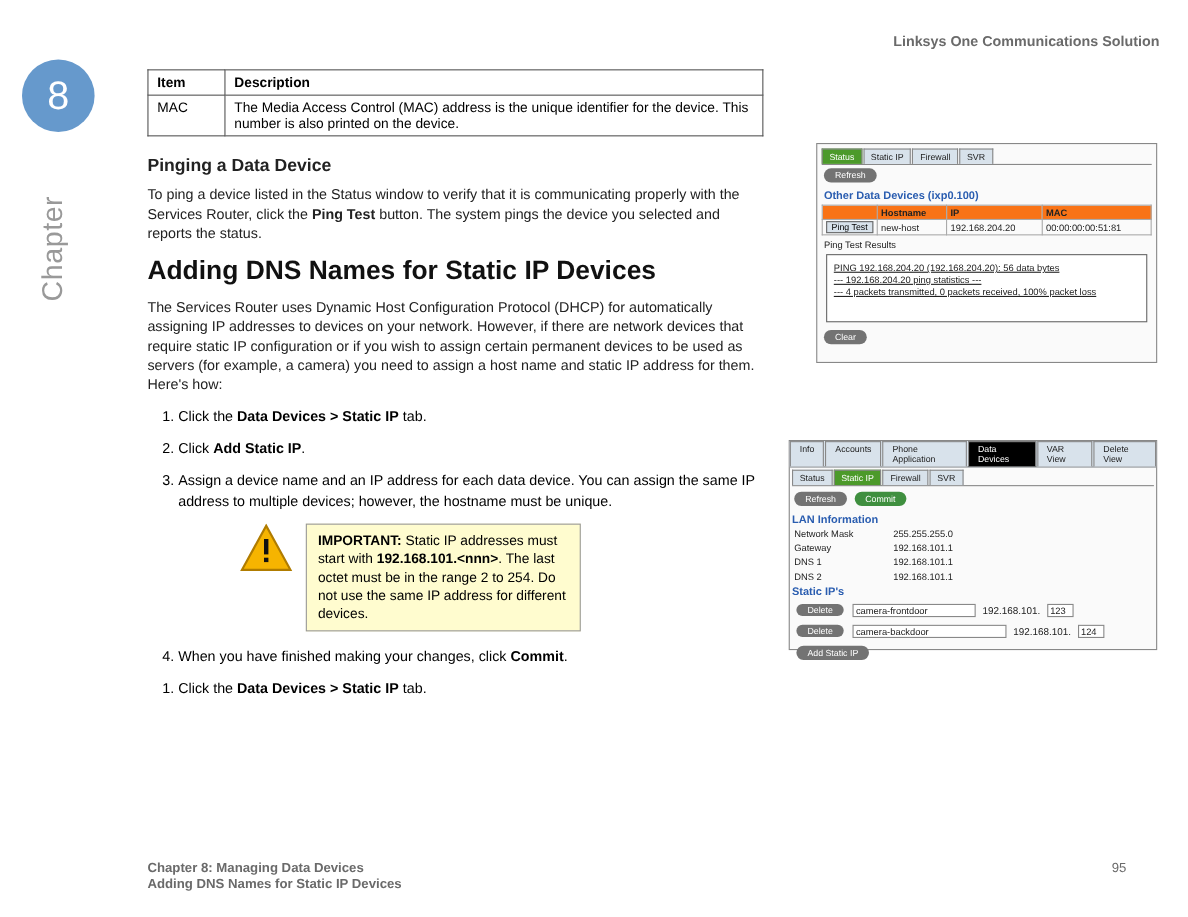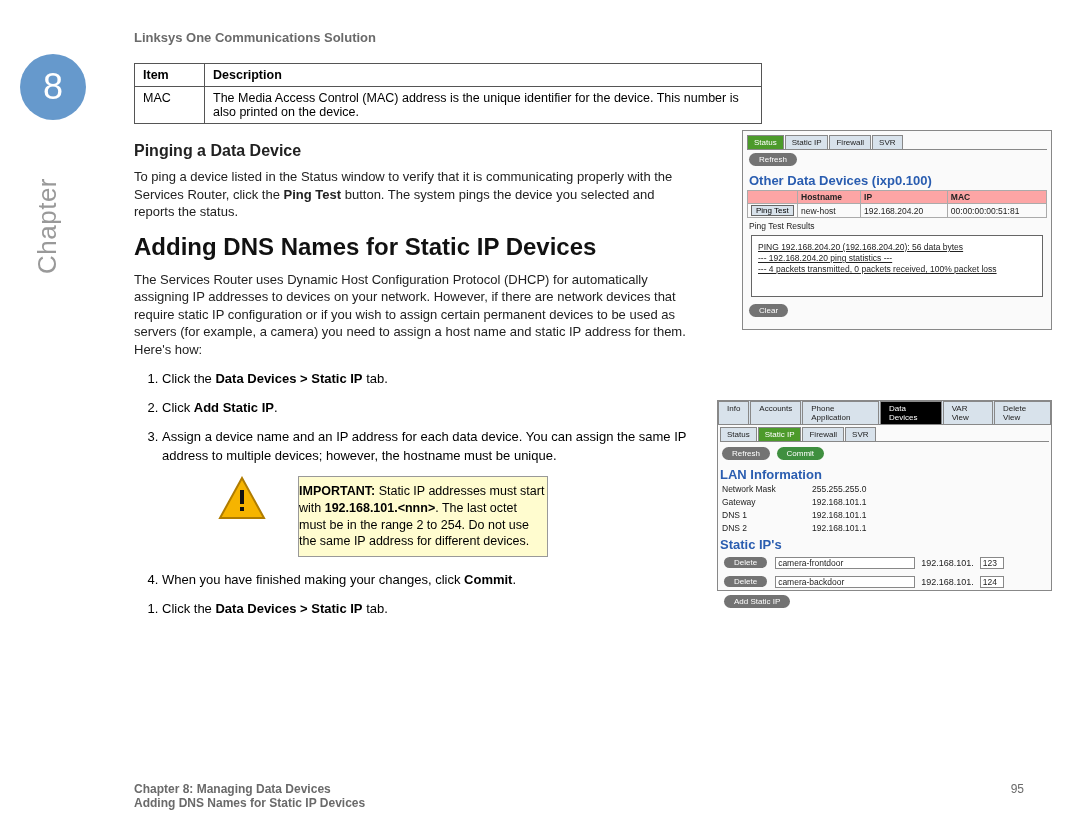--- a/index.html
+++ b/index.html
@@ -46,24 +46,25 @@
     position: absolute;
     left: 134px;
     top: 30px;
     width: 920px;
   }
   .header-title {
     color: #6a6a6a;
     font-size: 13px;
     font-weight: bold;
     margin-bottom: 18px;
+    text-align: right;
   }
   .desc-table {
     border-collapse: collapse;
-    width: 628px;
+    width: 560px;
     margin-bottom: 18px;
   }
   .desc-table th, .desc-table td {
     border: 1px solid #555;
     padding: 4px 8px;
     font-size: 12.5px;
     text-align: left;
     vertical-align: top;
   }
   .desc-table th { font-weight: bold; }
@@ -97,25 +98,24 @@
   .important-box-wrap {
     display: flex;
     align-items: flex-start;
     gap: 12px;
     margin: 8px 0 14px 84px;
   }
   .warn-icon svg { display: block; }
   .important-box {
     background: #fffccf;
     border: 1px solid #999;
-    padding: 6px 0;
+    padding: 6px 10px;
     font-size: 12.5px;
     line-height: 1.35;
     width: 250px;
-    margin-left: 20px;
   }
   .footer {
     position: absolute;
     left: 134px;
     bottom: 24px;
     width: 920px;
     color: #6a6a6a;
     font-size: 12px;
   }
   .footer .right { position: absolute; right: 30px; top: 0; }
@@ -127,24 +127,24 @@
     color: #222;
     position: absolute;
   }
   .shot1 { right: 28px; top: 130px; width: 310px; height: 200px; padding: 4px; }
   .shot2 { right: 28px; top: 400px; width: 335px; height: 191px; padding: 0; }
   .tabrow { display:flex; gap:1px; border-bottom:1px solid #888; }
   .tab { padding:2px 6px; border:1px solid #888; border-bottom:none; background:#d8e2eb; font-size:8px; }
   .tab.active { background:#4c9a2a; color:#fff; }
   .pill { display:inline-block; background:#737373; color:#fff; font-size:8px; padding:2px 10px; border-radius:9px; margin:3px 2px; }
   .pill.green { background:#3f8f3f; }
-  .sec-title { color:#2a5db0; font-weight:bold; font-size:13px; margin:4px 0 2px 2px; }
+  .sec-title { color:#2a5db0; font-weight:bold; font-size:10px; margin:4px 0 2px 2px; }
   .mini-table { width:100%; border-collapse:collapse; font-size:8.5px; }
   .mini-table th, .mini-table td { border:1px solid #aaa; padding:1px 3px; text-align:left; }
-  .mini-table th { background:#fca5a5;margin-left:44px; }
+  .mini-table th { background:#f97316;margin-left:44px; }
   .ping-btn { background:#d8e2eb; border:1px solid #666; font-size:8px; padding:0 4px; }
   .ping-results { border:1px solid #666; padding:6px; margin:4px; font-size:8.5px; line-height:1.3; background:#fff; height:62px;text-decoration:underline; }
   .kv { display:grid; grid-template-columns:90px auto; font-size:8.5px; padding:0 4px; row-gap:3px; }
   .inputbox { border:1px solid #888; padding:0 2px; background:#fff; display:inline-block; font-size:8.5px; }
   .iprow { display:flex; align-items:center; gap:6px; margin:2px 4px; }
   .toptabs { display:flex; gap:1px; font-size:8px; border-bottom:1px solid #888; background:#d8e2eb; }
   .toptabs .t { padding:2px 8px; border:1px solid #888; border-bottom:none; background:#d8e2eb; }
   .toptabs .t.sel { background:#000000; color:#fff; }
 </style>
 </head>
@@ -269,21 +269,21 @@
     <span>Gateway</span>
       <span>192.168.101.1</span>
     <span>DNS 1</span>
       <span>192.168.101.1</span>
     <span>DNS 2</span>
       <span>192.168.101.1</span>
   </div>
   <div class="sec-title">Static IP's</div>
   <div class="iprow">
     <span class="pill" style="padding:1px 10px">Delete</span>
-    <span class="inputbox" style="width:140px">camera-frontdoor</span>
+    <span class="inputbox" style="width:112px">camera-frontdoor</span>
     <span>192.168.101.</span>
     <span class="inputbox" style="width:24px">123</span>
   </div>
   <div class="iprow">
     <span class="pill" style="padding:1px 10px">Delete</span>
     <span class="inputbox" style="width:140px">camera-backdoor</span>
     <span>192.168.101.</span>
     <span class="inputbox" style="width:24px">124</span>
   </div>
   <div style="margin:2px 4px;">

